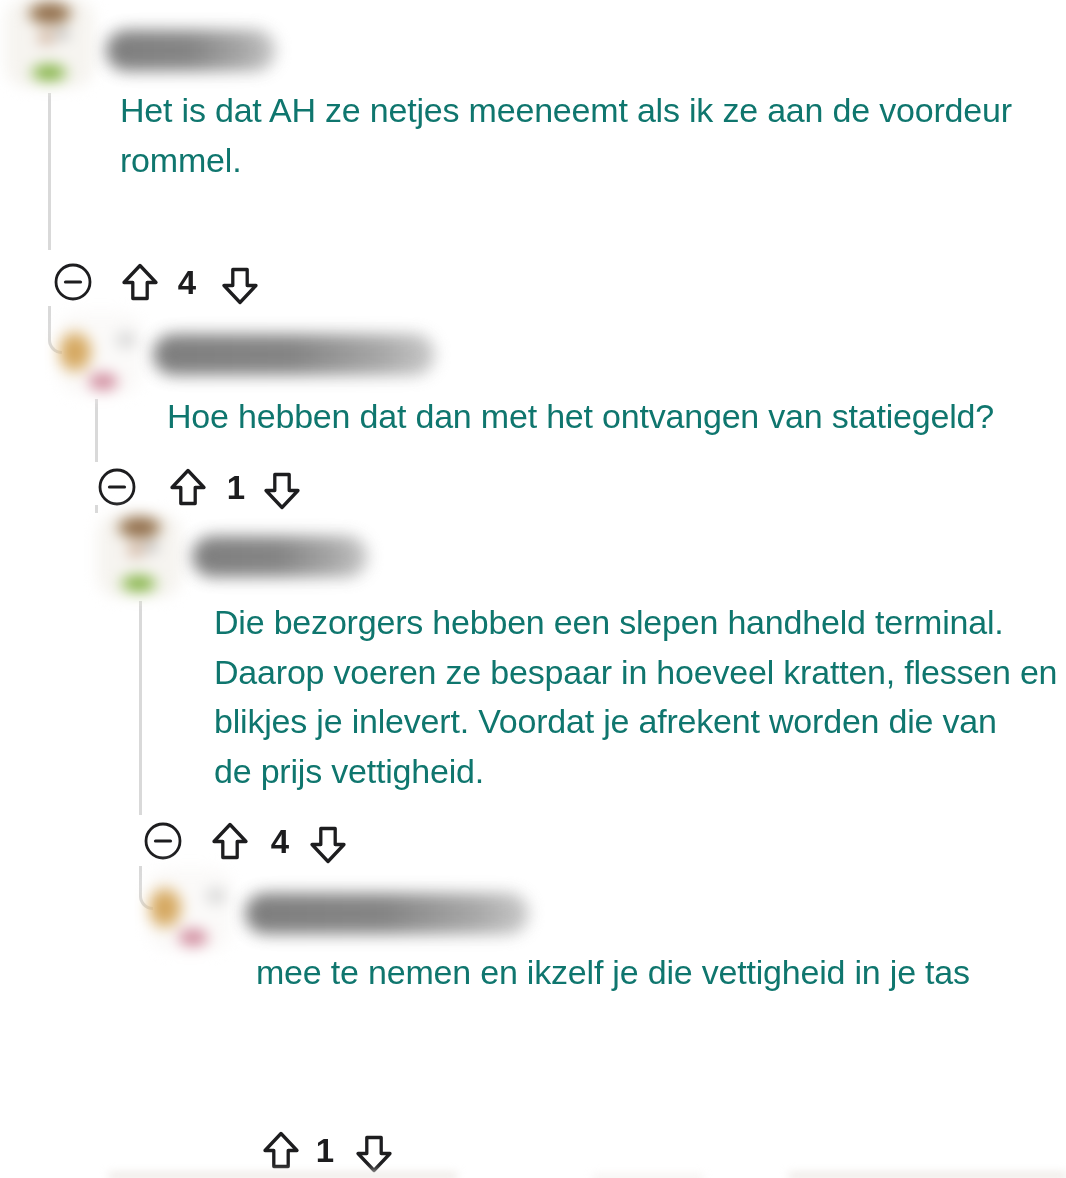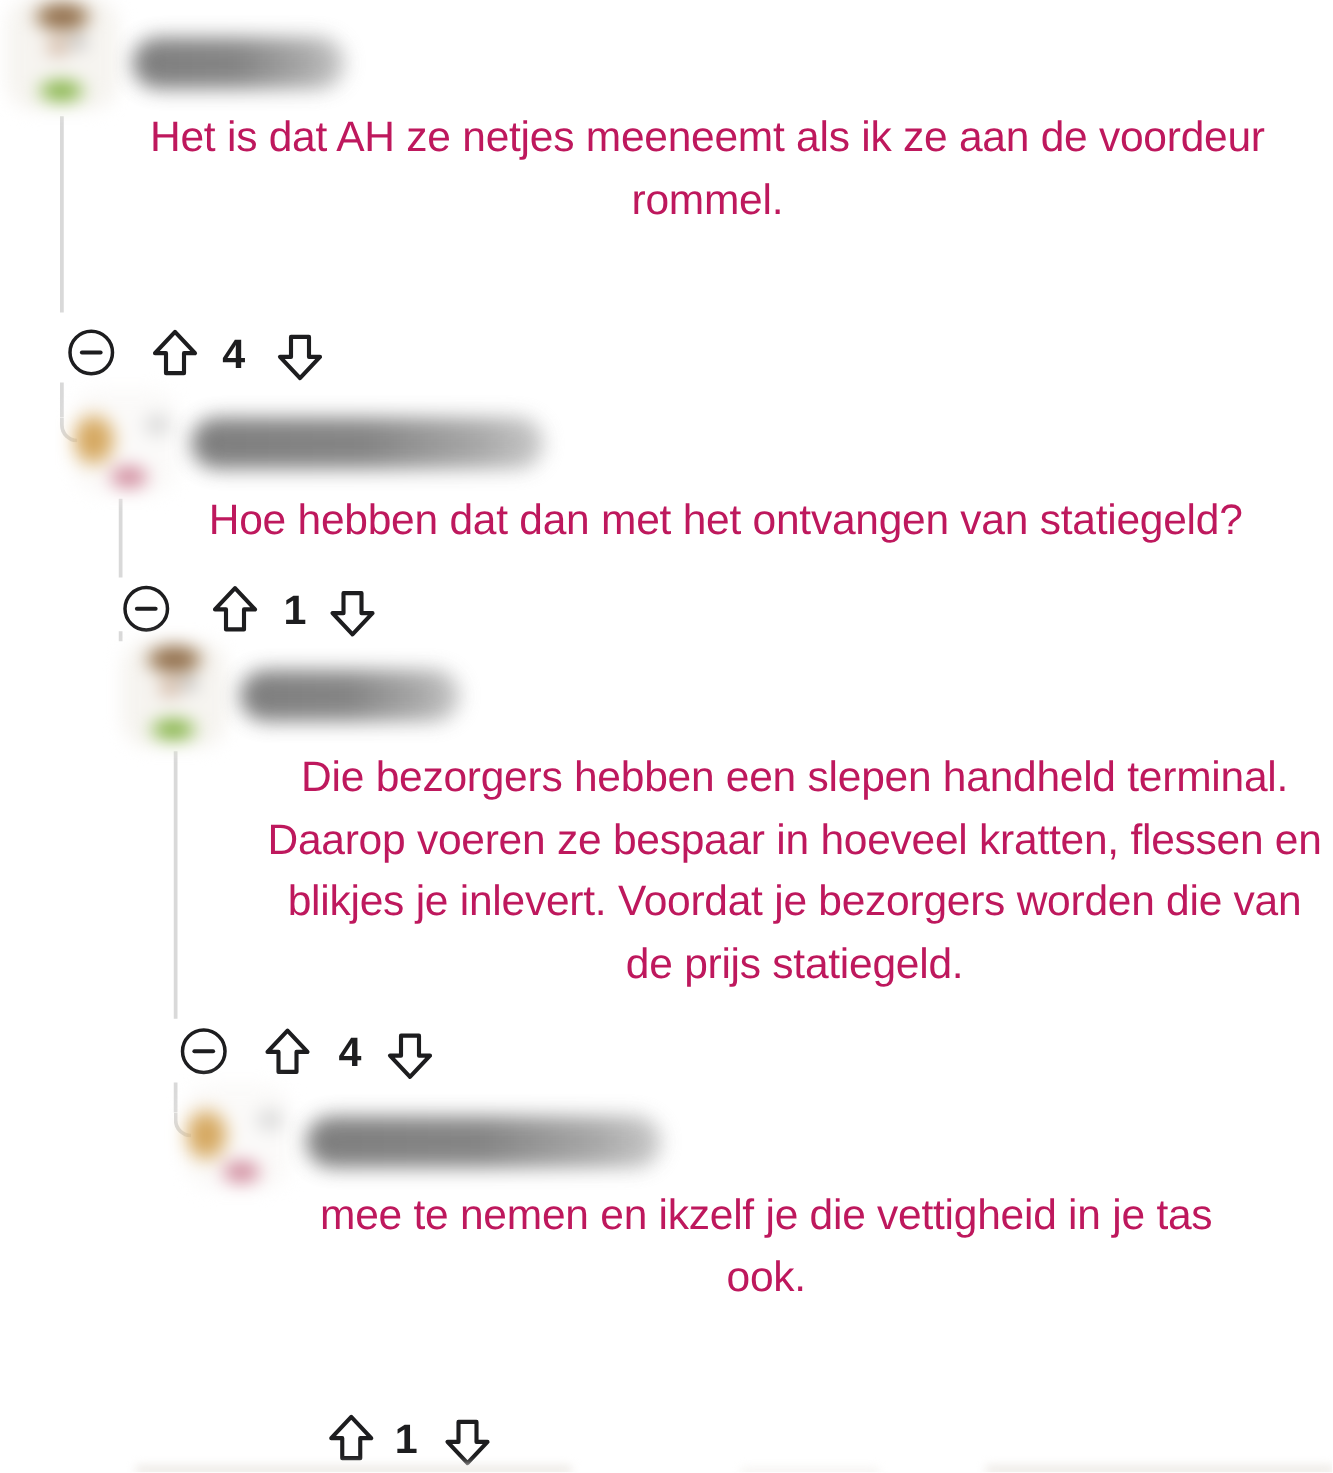--- a/index.html
+++ b/index.html
@@ -40,22 +40,22 @@
 
   
   .ublur{position:absolute;height:41px;border-radius:22px;filter:blur(8px);opacity:.88;
          background:linear-gradient(90deg,#6d6d6d 0%,#757575 50%,#9d9d9d 82%,#c2c2c2 100%);}
   #u1{left:106px;top:30px;width:170px;}
   #u2{left:153px;top:334px;width:282px;}
   #u3{left:192px;top:536px;width:176px;}
   #u4{left:245px;top:893px;width:284px;}
 
   
-  .ctext{position:absolute;font-size:34px;line-height:49.5px;color:#be185d;letter-spacing:-.2px;
-         white-space:nowrap;text-align:center;}
+  .ctext{position:absolute;font-size:34px;line-height:49.5px;color:#0f766e;letter-spacing:-.2px;
+         white-space:nowrap;}
   #t1{left:120px;top:86px;}
   #t2{left:167px;top:392px;}
   #t3{left:214px;top:598px;}
   #t4{left:256px;top:948px;}
 
   
   .icon-btn{position:absolute;width:40px;height:40px;background:transparent;border:0;padding:0;
             cursor:pointer;}
   .icon-btn svg{display:block;width:40px;height:40px;}
   .score{position:absolute;width:34px;text-align:center;font-size:33px;font-weight:700;
@@ -138,22 +138,22 @@
     <svg viewBox="0 0 40 40">
         <path d="M20 3.5 L36 20.5 H27.2 V36.5 H12.8 V20.5 H4 Z" fill="none" stroke="#1d1d1f" stroke-width="3.3" stroke-linejoin="round" transform="rotate(180 20 20)"></path>
       </svg>
   </button>
 
   <div class="avatar av-snoo" id="av3"></div>
   <div class="ublur" id="u3"></div>
   <div class="ctext" id="t3">
     <div>Die bezorgers hebben een slepen handheld terminal.</div>
     <div>Daarop voeren ze bespaar in hoeveel kratten, flessen en</div>
-    <div>blikjes je inlevert. Voordat je bezorgers worden die van</div>
-    <div>de prijs statiegeld.</div>
+    <div>blikjes je inlevert. Voordat je afrekent worden die van</div>
+    <div>de prijs vettigheid.</div>
   </div>
   <button class="icon-btn" id="c3-collapse">
     <svg viewBox="0 0 40 40">
         <circle cx="20" cy="20" r="17" fill="none" stroke="#1d1d1f" stroke-width="2.8"></circle>
         <line x1="12.5" y1="20" x2="27.5" y2="20" stroke="#1d1d1f" stroke-width="3.2" stroke-linecap="round"></line>
       </svg>
   </button>
   <button class="icon-btn" id="c3-up">
     <svg viewBox="0 0 40 40">
         <path d="M20 3.5 L36 20.5 H27.2 V36.5 H12.8 V20.5 H4 Z" fill="none" stroke="#1d1d1f" stroke-width="3.3" stroke-linejoin="round"></path>
@@ -163,21 +163,20 @@
   <button class="icon-btn" id="c3-down">
     <svg viewBox="0 0 40 40">
         <path d="M20 3.5 L36 20.5 H27.2 V36.5 H12.8 V20.5 H4 Z" fill="none" stroke="#1d1d1f" stroke-width="3.3" stroke-linejoin="round" transform="rotate(180 20 20)"></path>
       </svg>
   </button>
 
   <div class="avatar av-pine" id="av4"></div>
   <div class="ublur" id="u4"></div>
   <div class="ctext" id="t4">
     <div>mee te nemen en ikzelf je die vettigheid in je tas</div>
-    <div>ook.</div>
   </div>
   <button class="icon-btn" id="c4-up">
     <svg viewBox="0 0 40 40">
         <path d="M20 3.5 L36 20.5 H27.2 V36.5 H12.8 V20.5 H4 Z" fill="none" stroke="#1d1d1f" stroke-width="3.3" stroke-linejoin="round"></path>
       </svg>
   </button>
   <span class="score" id="c4-score">1</span>
   <button class="icon-btn" id="c4-down">
     <svg viewBox="0 0 40 40">
         <path d="M20 3.5 L36 20.5 H27.2 V36.5 H12.8 V20.5 H4 Z" fill="none" stroke="#1d1d1f" stroke-width="3.3" stroke-linejoin="round" transform="rotate(180 20 20)"></path>

